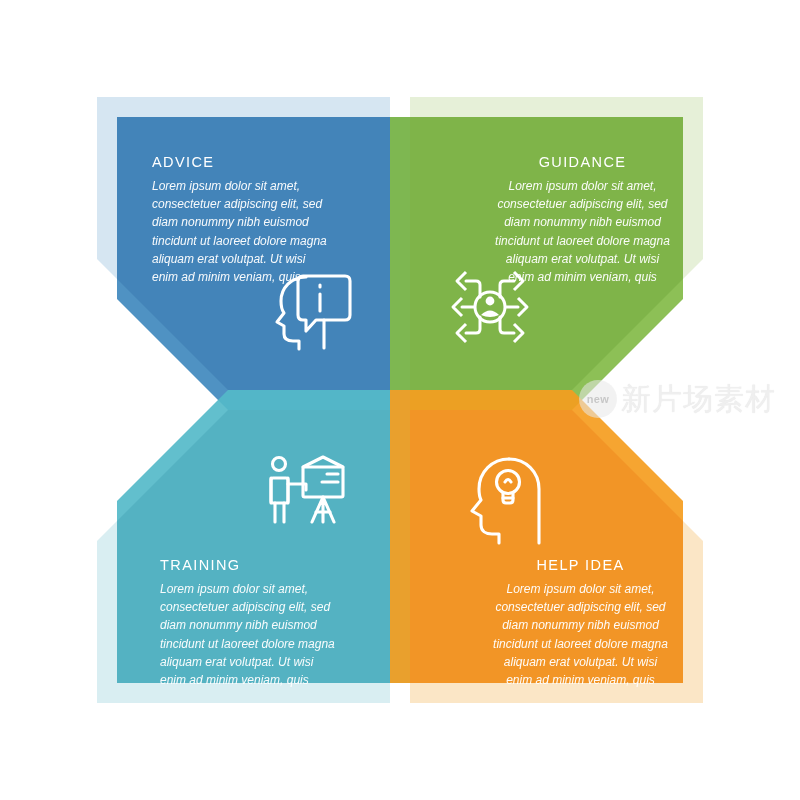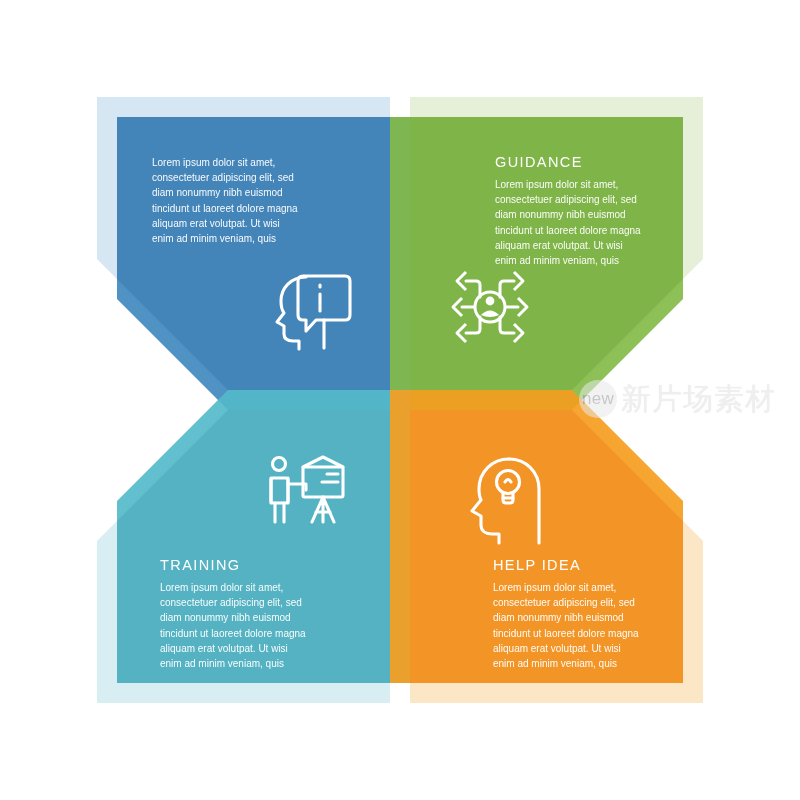--- a/index.html
+++ b/index.html
@@ -19,49 +19,50 @@
   .txtblock{position:absolute;color:#ffffff;}
   .title{
     font-size:14.5px;
     letter-spacing:1.4px;
     font-weight:400;
     margin:0 0 6px 0;
     line-height:1.1;
     color:#ffffff;
   }
   .body{
-    font-size:10px;
+    font-size:12px;
     line-height:1.52;
     margin:0;
     color:#ffffff;
     opacity:.96;
     white-space:pre-line;
+    font-style:italic;
   }
   .left-al{text-align:left;}
-  .right-al{text-align:left;}
+  .right-al{text-align:center;}
 
   #t-advice   {left:152px; top:155px;  width:175px;}
   #t-guidance {left:495px; top:155px;  width:175px;}
   #t-training {left:160px; top:558px;  width:175px;}
   #t-helpidea {left:493px; top:558px;  width:175px;}
 
   
   #watermark{
     position:absolute;
     left:579px; top:378px;
     width:195px; height:42px;
     display:flex;align-items:center;
     pointer-events:none;
     opacity:.55;
   }
   #wm-badge{
     width:38px;height:38px;border-radius:50%;
     background:#e9e9e9;
     display:flex;align-items:center;justify-content:center;
-    font-size:17px;color:#9a9a9a;font-weight:normal;
+    font-size:11px;color:#9a9a9a;font-weight:bold;
     letter-spacing:.3px;
     flex:0 0 auto;
     margin-right:4px;
   }
   #wm-text{
     font-size:30px;
     color:#e2e2e2;
     letter-spacing:1px;
     font-family:"DejaVu Sans", sans-serif;
     text-shadow:0 0 1px #cfcfcf;
@@ -193,20 +194,21 @@
       <circle cx="508" cy="482" r="11.5"></circle>
 
       <path d="M503,493 L503,500 Q503,503 506,503 L510,503 Q513,503 513,500 L513,493"></path>
       <line x1="503" y1="498" x2="513" y2="498"></line>
 
       <path d="M505,482 q3,-5 6,0"></path>
     </g>
   </svg>
 
   <div class="txtblock left-al" id="t-advice">
+    <div class="title">ADVICE</div>
     <div class="body">Lorem ipsum dolor sit amet,
 consectetuer adipiscing elit, sed
 diam nonummy nibh euismod
 tincidunt ut laoreet dolore magna
 aliquam erat volutpat. Ut wisi
 enim ad minim veniam, quis</div>
   </div>
 
   <div class="txtblock right-al" id="t-guidance">
     <div class="title">GUIDANCE</div>

